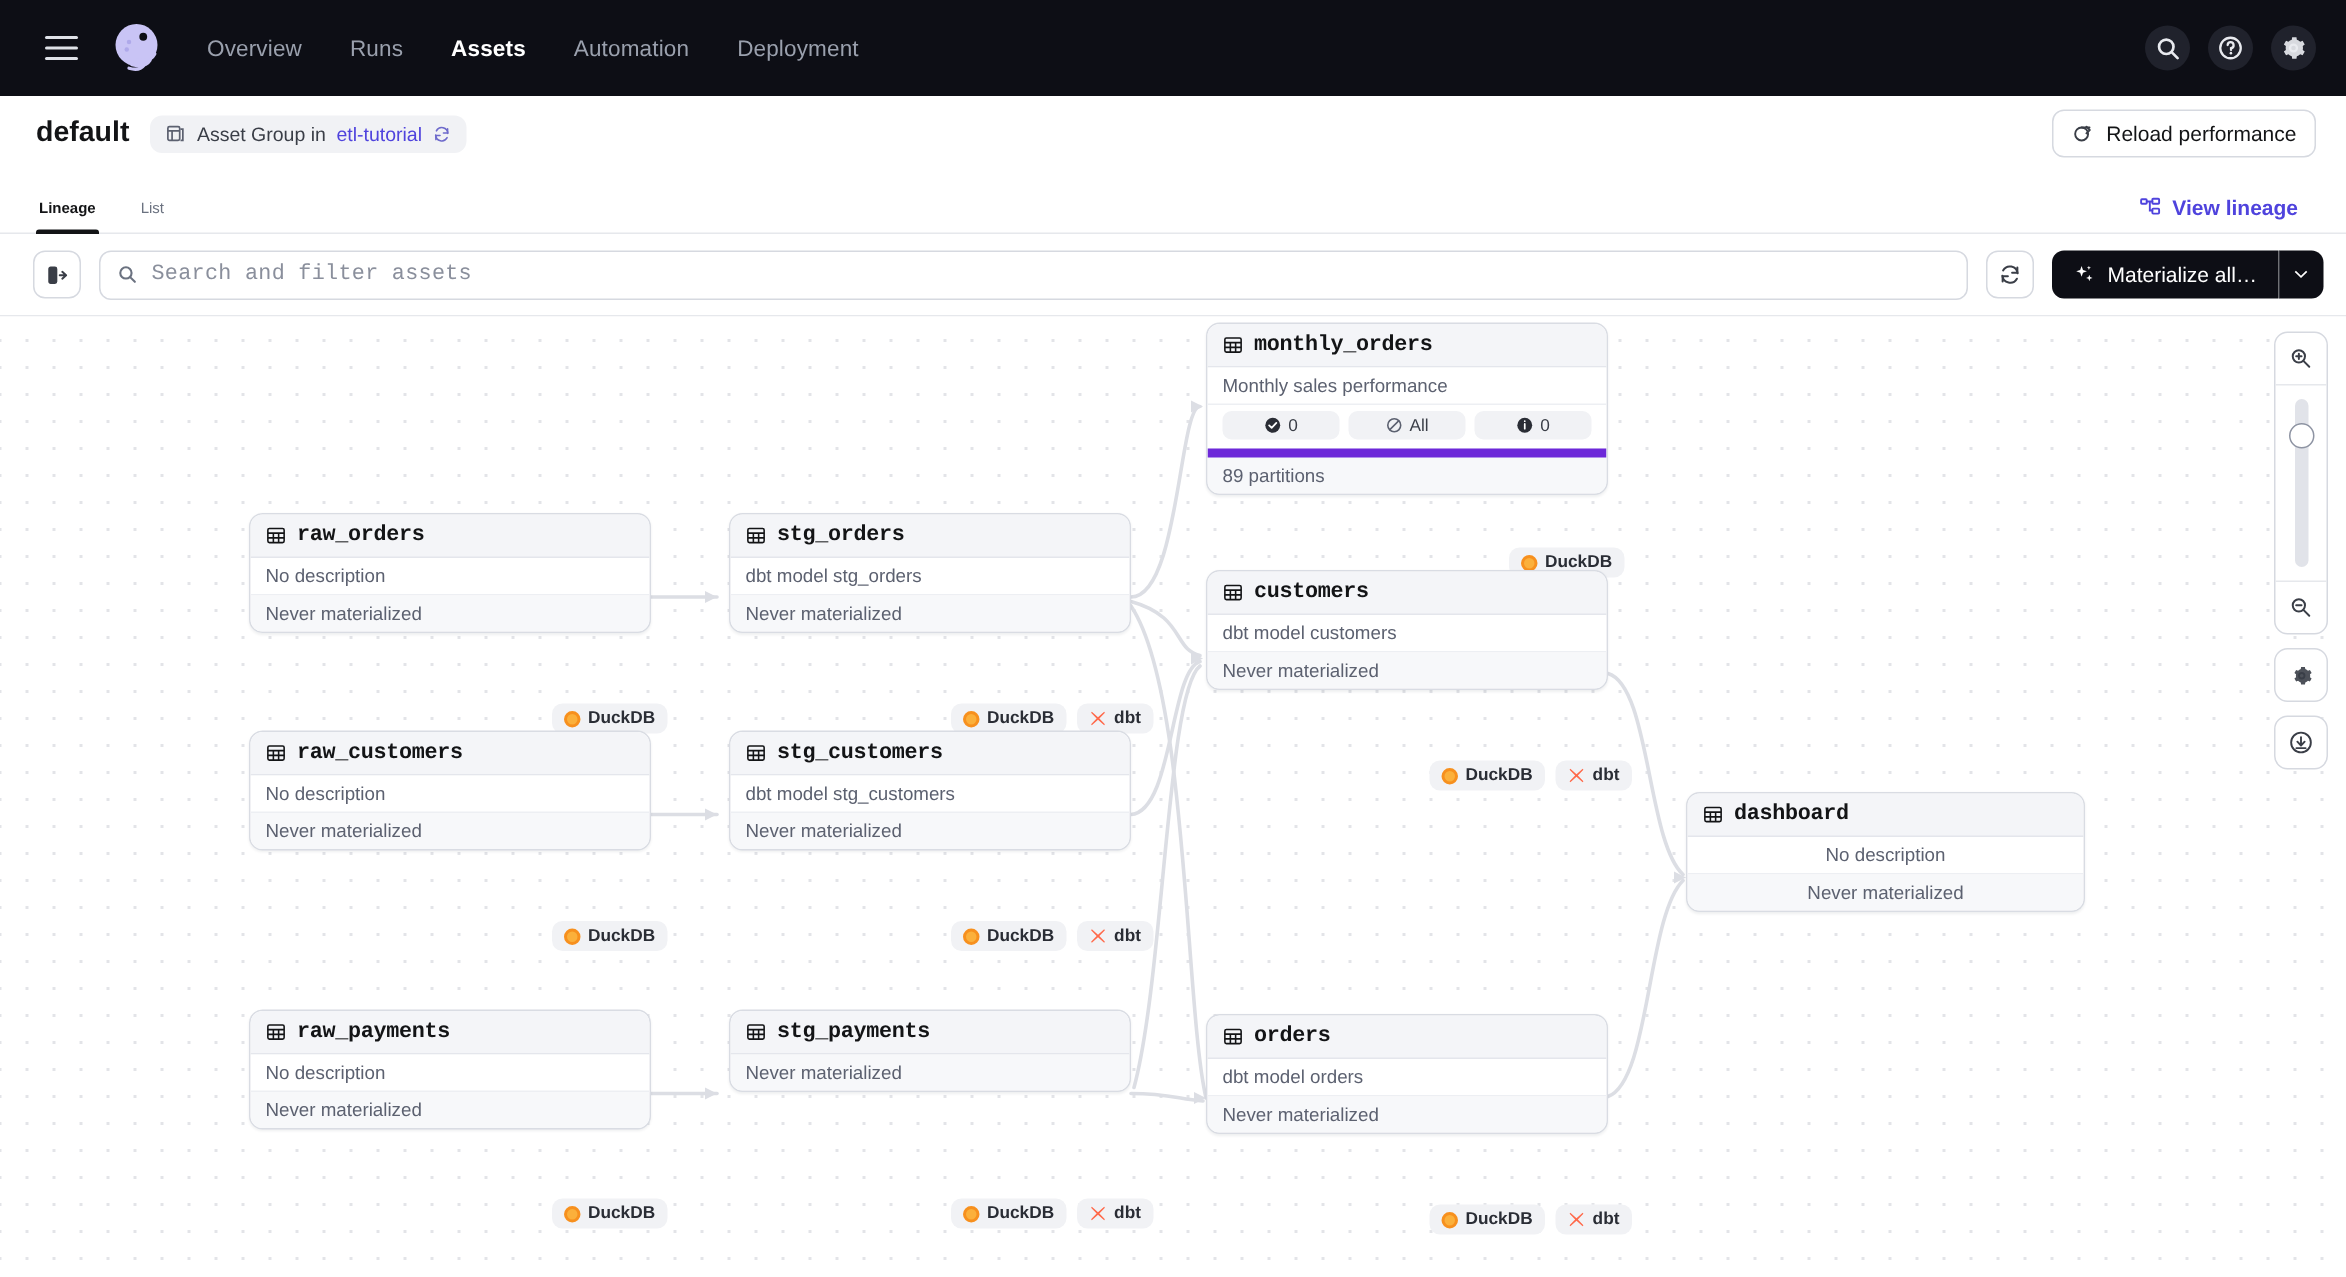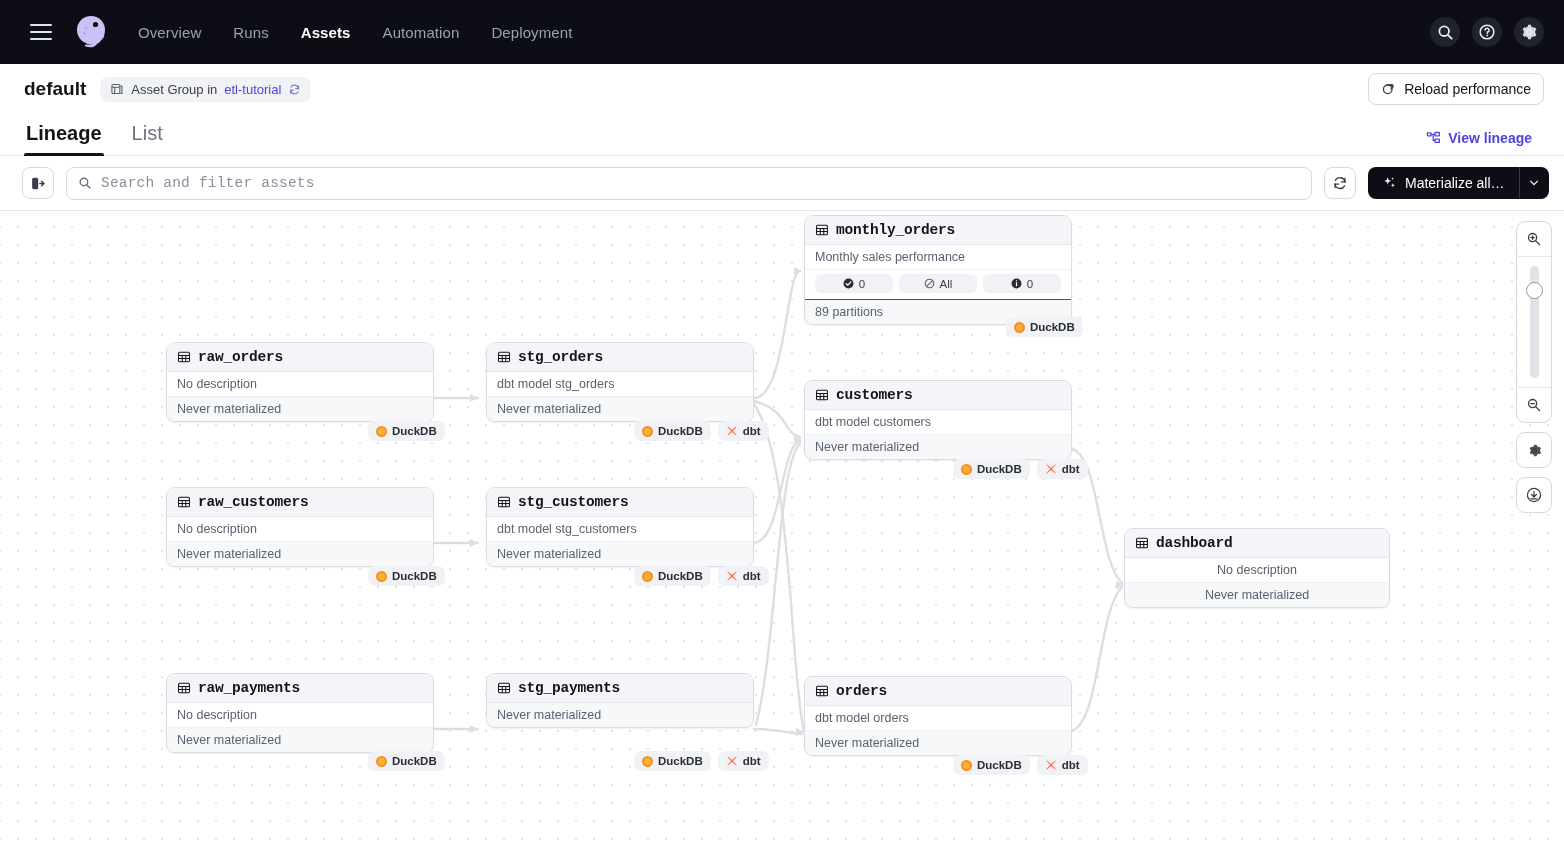--- a/index.html
+++ b/index.html
@@ -41,21 +41,21 @@
     color: #3A3E47; cursor: pointer; }
   .grouptag .glink { color: #4F43DD; }
   .reloadbtn { position: absolute; right: 20px; top: 50%; transform: translateY(-50%);
     display: inline-flex; align-items: center; gap: 8px; border: 1px solid #D6D9E0;
     background: #fff; border-radius: 8px; height: 32px; padding: 0 12px;
     font-size: 14px; color: #131416; cursor: pointer; }
 
   
   #tabsrow { height: 42px; display: flex; align-items: flex-end; padding: 0 24px;
     border-bottom: 1px solid #E6E8EC; position: relative; }
-  .tab { font-size: 20px; color: #6B7280; padding: 0 2px 10px 2px; margin-right: 26px;
+  .tab { font-size: 10px; color: #6B7280; padding: 0 2px 10px 2px; margin-right: 26px;
     cursor: pointer; position: relative; }
   .tab.active { color: #131416; font-weight: 700; }
   .tab.active:after { content: ""; position: absolute; left: 0; right: 0; bottom: -1px;
     height: 3px; background: #131416; border-radius: 2px 2px 0 0; }
   .viewlineage { position: absolute; right: 32px; bottom: 9px; display: inline-flex;
     align-items: center; gap: 7px; font-size: 14px; color: #4F43DD; cursor: pointer; font-weight: bold; }
 
   
   #toolbar { height: 55px; display: flex; align-items: center; padding: 0 10px 0 22px;
     border-bottom: 1px solid #E6E8EC; gap: 12px; background: #fff; }
@@ -89,30 +89,30 @@
     border: 1px solid #D9DCE3; border-radius: 9px; overflow: hidden;
     box-shadow: 0 1px 2px rgba(16,22,40,.07); cursor: pointer; }
   .node-hdr { background: #F4F5F8; padding: 6px 10px; display: flex; align-items: center;
     gap: 7px; border-bottom: 1px solid #E4E6EC; }
   .node-title { font-size: 14.5px; font-weight: 700; color: #131416; letter-spacing: -.2px;
     font-family: "Liberation Mono", "DejaVu Sans Mono", monospace; }
   .node-desc { padding: 5px 10px; font-size: 12.5px; color: #5C6170;
     border-bottom: 1px solid #EDEFF3; background: #fff; }
   .node-status { padding: 5px 10px; font-size: 12.5px; color: #5C6170; background: #F7F8FA; }
   .node-parts { padding: 5px 10px; font-size: 12.5px; color: #5C6170;
-    background: #F7F8FA; border-top: 1px solid #6d28d9; }
+    background: #F7F8FA; border-top: 6px solid #6d28d9; }
   .chiprow { display: flex; gap: 6px; padding: 4px 10px 6px 10px; background: #fff; }
   .chip { flex: 1; background: #F1F2F5; border-radius: 6px; height: 19px;
     display: flex; align-items: center; justify-content: center; gap: 5px;
     font-size: 11.5px; color: #3A3E47; }
 
   .tags { position: absolute; display: flex; gap: 7px; }
   .tag { background: #F1F2F5; border-radius: 7px; height: 20px; padding: 0 8px;
     display: inline-flex; align-items: center; gap: 5px; font-size: 11.5px;
-    font-weight: 700; color: #2A2D35; cursor: pointer; }
+    font-weight: 700; color: #2A2D35; cursor: pointer; margin-top: 48px; }
   .tag .dot-duckdb { width: 11px; height: 11px; border-radius: 50%;
     background: #FBB03B; border: 2px solid #F7901E; box-sizing: border-box; }
 
   
   #zoomctl { position: absolute; right: 12px; top: 10px; display: flex;
     flex-direction: column; align-items: center; gap: 9px; }
   .zoomstack { width: 36px; border: 1px solid #D6D9E0; border-radius: 9px;
     background: #fff; display: flex; flex-direction: column; align-items: center;
     overflow: hidden; }
   .zbtn { width: 36px; height: 34px; display: flex; align-items: center;

